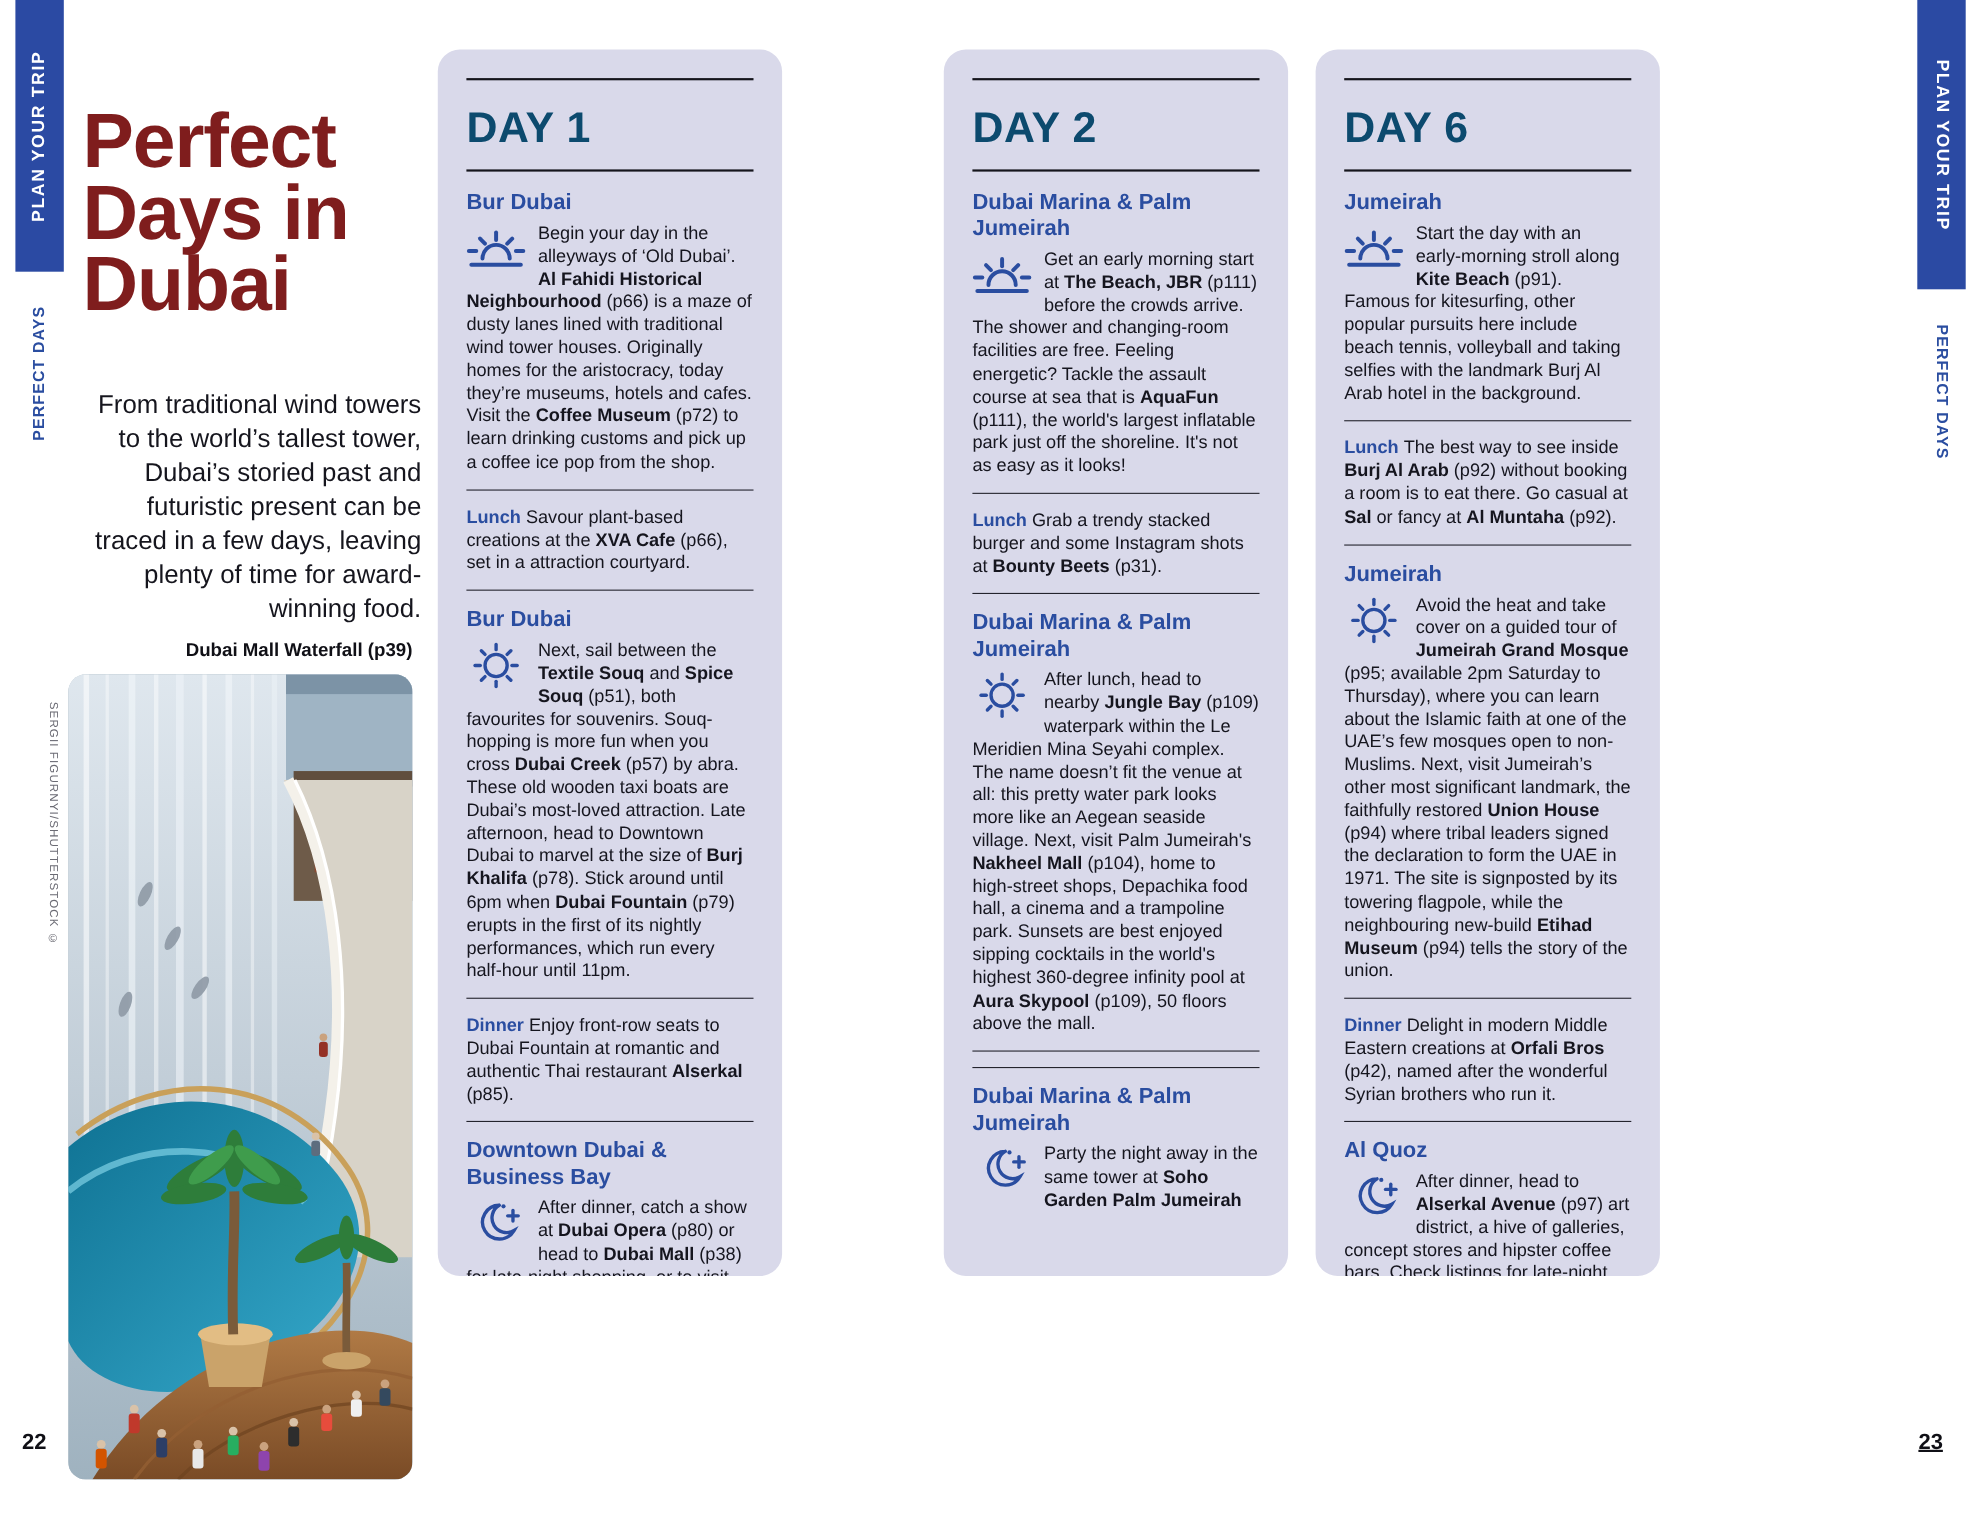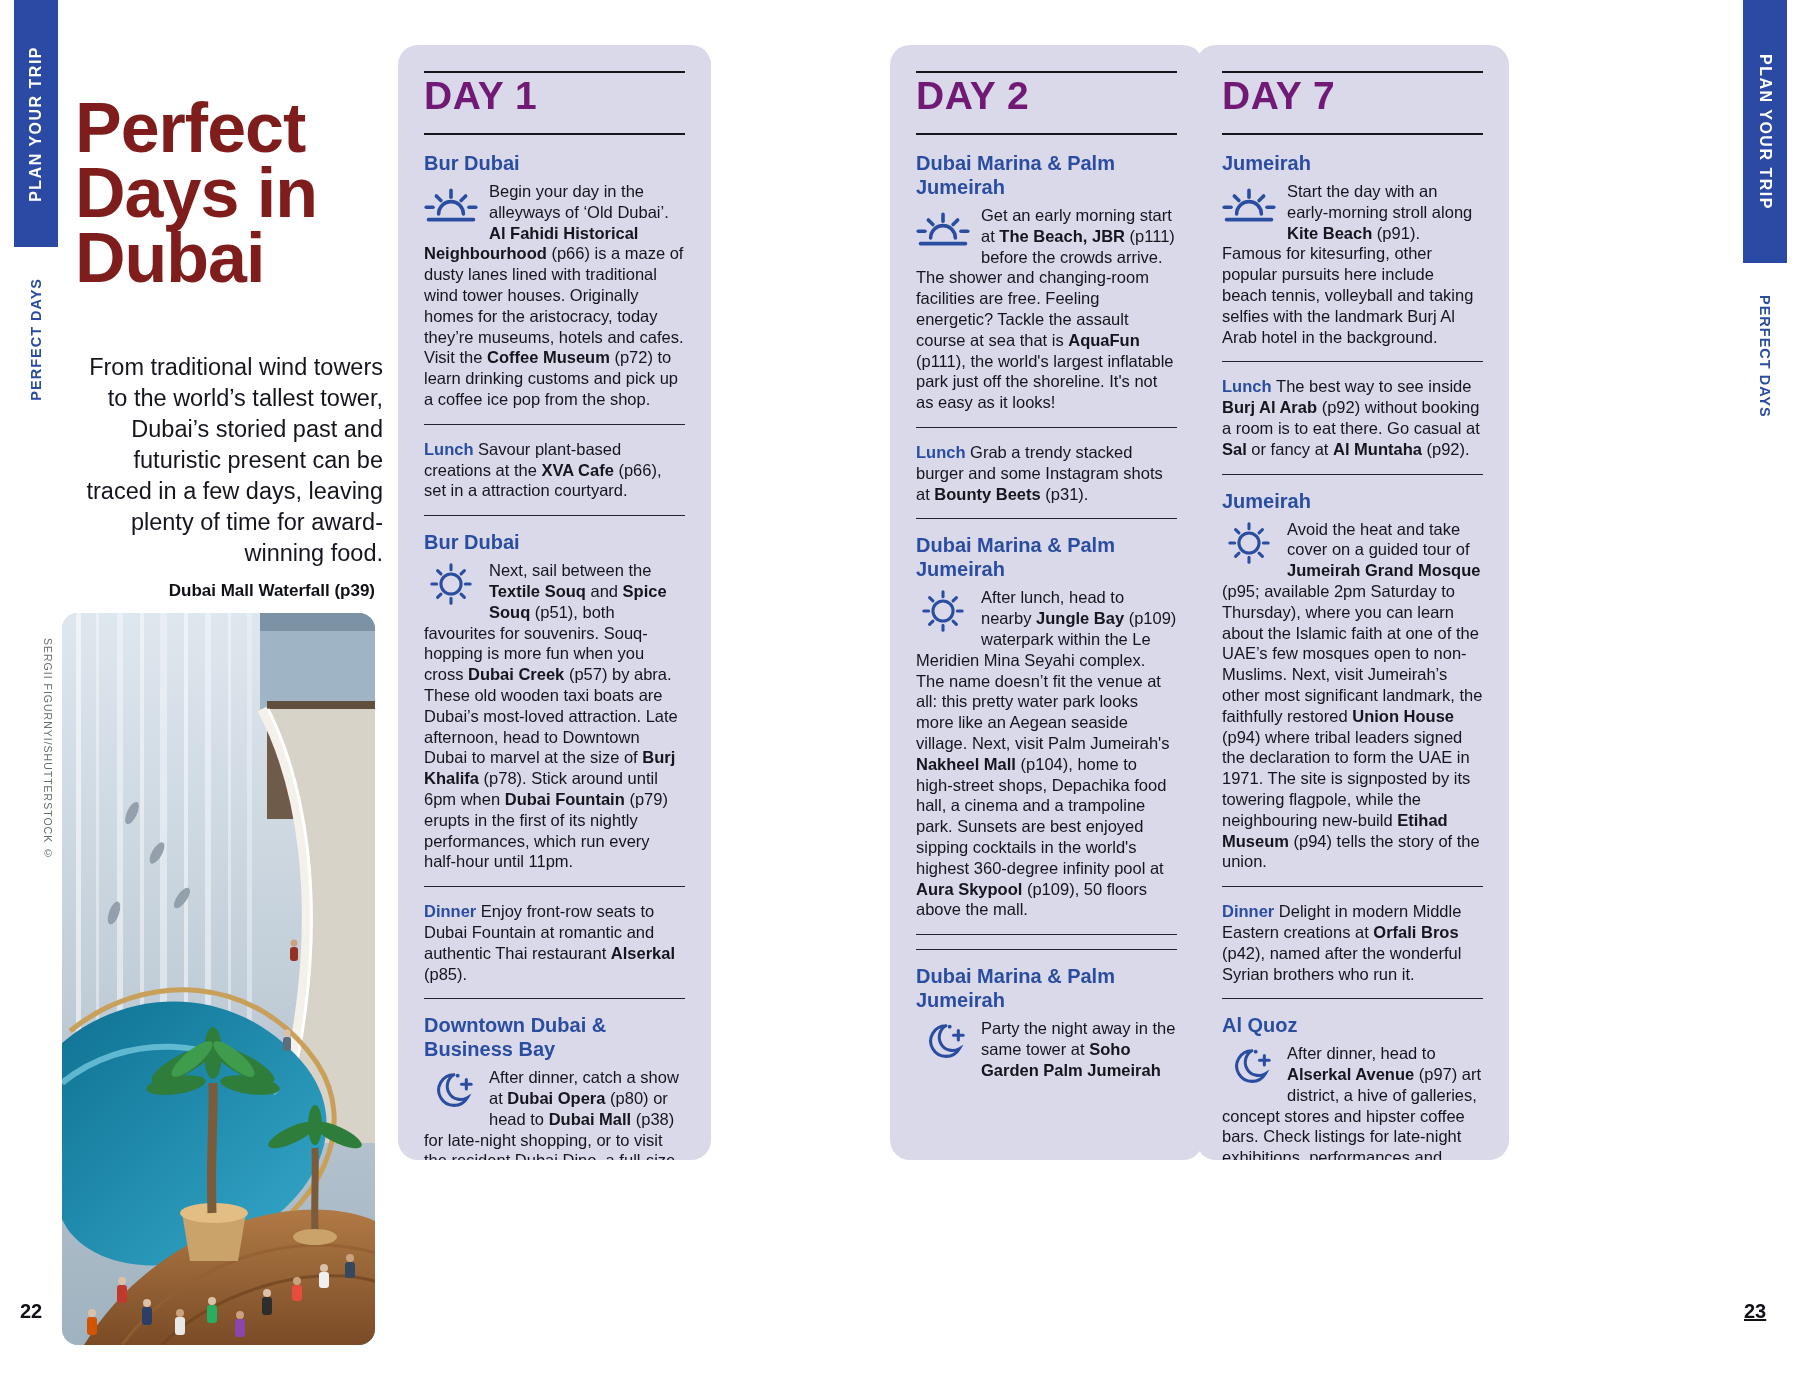--- a/index.html
+++ b/index.html
@@ -23,23 +23,23 @@
   .photo-caption{position:absolute;left:75px;top:581px;width:300px;text-align:right;font-size:17px;font-weight:bold;color:#101016;}
   .photo{position:absolute;left:62px;top:613px;width:313px;height:732px;border-radius:16px;overflow:hidden;background:#b9c6cf;}
   .photo svg{display:block;width:100%;height:100%;}
   .photo-credit{position:absolute;left:42px;top:638px;font-size:10.5px;letter-spacing:1px;color:#6b6b74;}
   .page-num{position:absolute;font-size:20px;font-weight:bold;color:#101016;}
   .page-num-left{left:20px;top:1300px;}
   .page-num-right{left:1744px;top:1300px;text-decoration:underline;}
 
   
   .day-card{position:absolute;top:45px;width:313px;height:1115px;background:var(--card-bg);border-radius:20px;padding:26px 26px;box-sizing:border-box;overflow:hidden;}
-  .card-1{left:398px;} .card-2{left:858px;margin-left:32px;} .card-3{left:1196px;}
+  .card-1{left:398px;} .card-2{left:858px;} .card-3{left:1196px;}
   .day-head{border-top:2.5px solid #15151c;border-bottom:2.5px solid #15151c;margin-bottom:16px;}
-  .day-title{font-size:39px;font-weight:bold;letter-spacing:0.5px;color:#701a75;padding:1px 0 15px;}
+  .day-title{font-size:39px;font-weight:bold;letter-spacing:0.5px;color:#0c4a6e;padding:22px 0 15px;}
   .sec-head{font-size:20px;line-height:24px;font-weight:bold;color:var(--accent);margin:0 0 6px;}
   .para{font-size:16.5px;line-height:20.8px;color:#15151e;}
   .para b{font-weight:bold;}
   .meal-label{color:var(--accent);font-weight:bold;}
   .divider{border-top:1.5px solid #23232d;margin:14px 0;}
   .block{overflow:visible;}
   .icon{float:left;width:58px;height:48px;margin:1px 7px 1px 0;}
   .icon svg{width:54px;height:46px;display:block;}
 </style>
 </head>
@@ -325,21 +325,21 @@
                   <path d="M35 17 H45"></path>
                 </g>
                 <circle cx="31" cy="8" r="2" fill="#2a4da0"></circle>
               </svg>
             </span><span>Party the night away in the same tower at </span><b>Soho Garden Palm Jumeirah</b></div>
         </div>
       </div>
   </div>
   <div class="day-card card-3">
     <div class="day-head">
-      <div class="day-title">DAY 7</div>
+      <div class="day-title">DAY 6</div>
     </div>
     <div>
         <div class="block">
           <div class="sec-head">Jumeirah</div>
           <div class="para"><span class="icon">
               <svg viewBox="0 0 48 40">
                 <g fill="none" stroke="#2a4da0" stroke-width="3.2" stroke-linecap="round">
                   <path d="M13 28 A11 11 0 0 1 35 28"></path>
                   <path d="M24 7 V13"></path>
                   <path d="M11 12 L15 16"></path>

